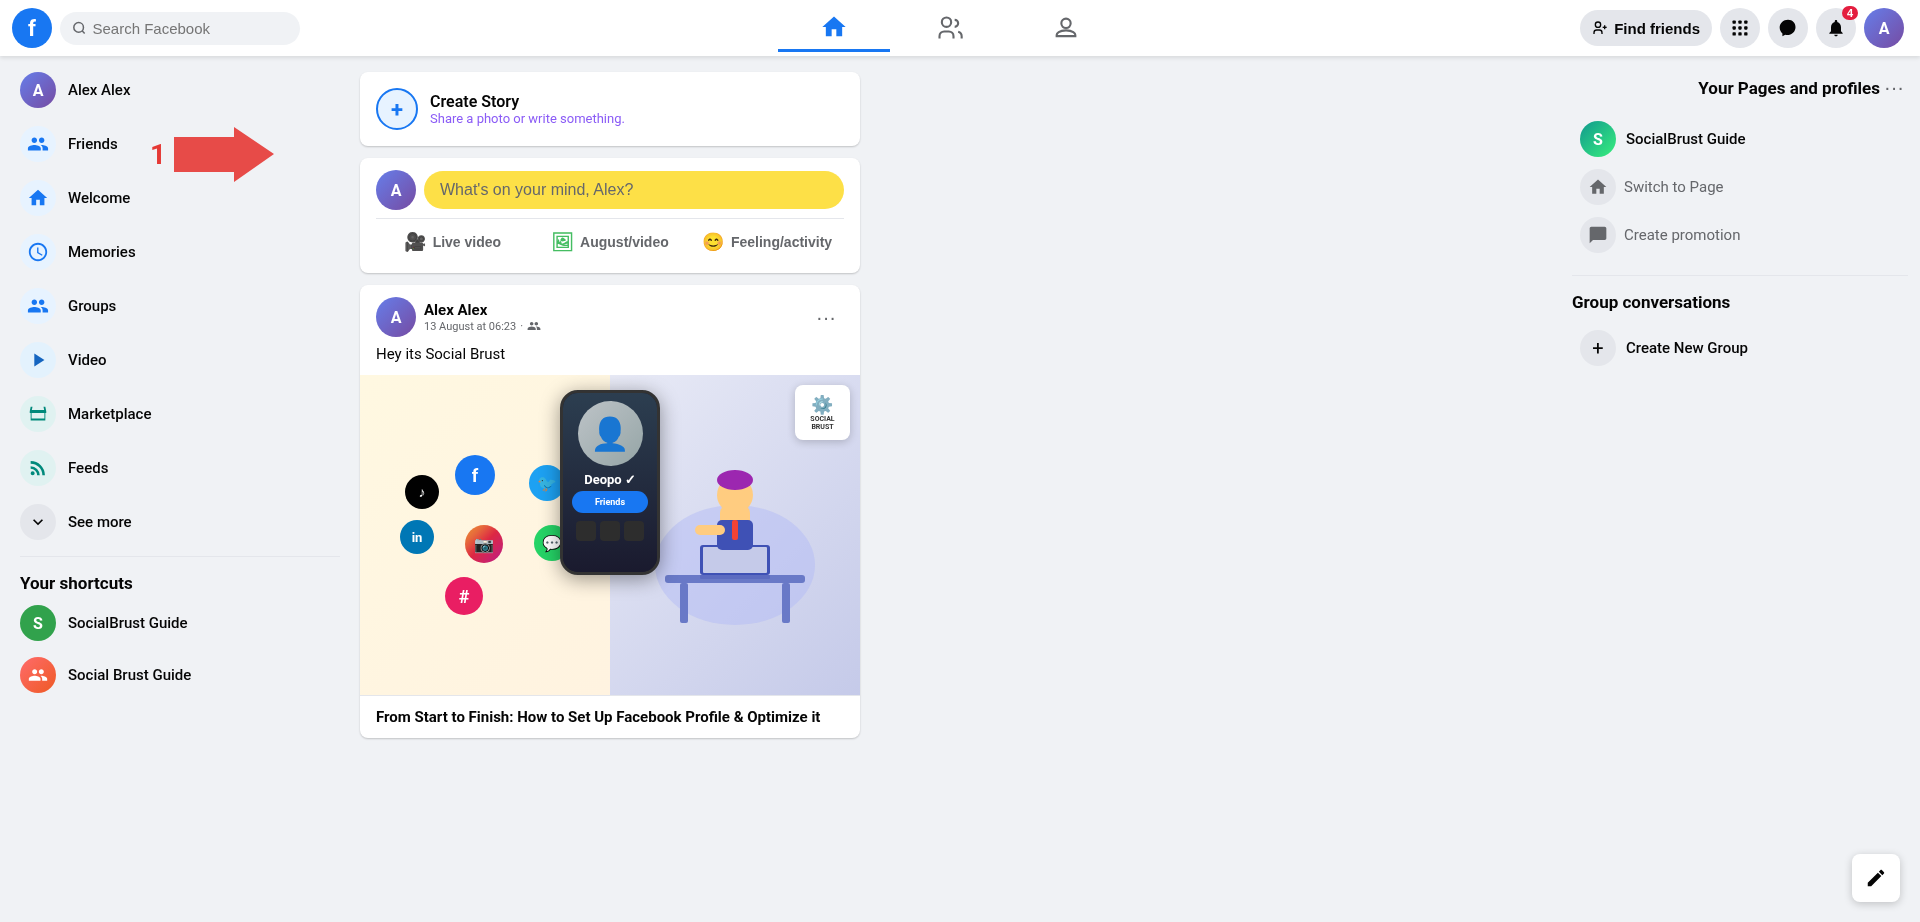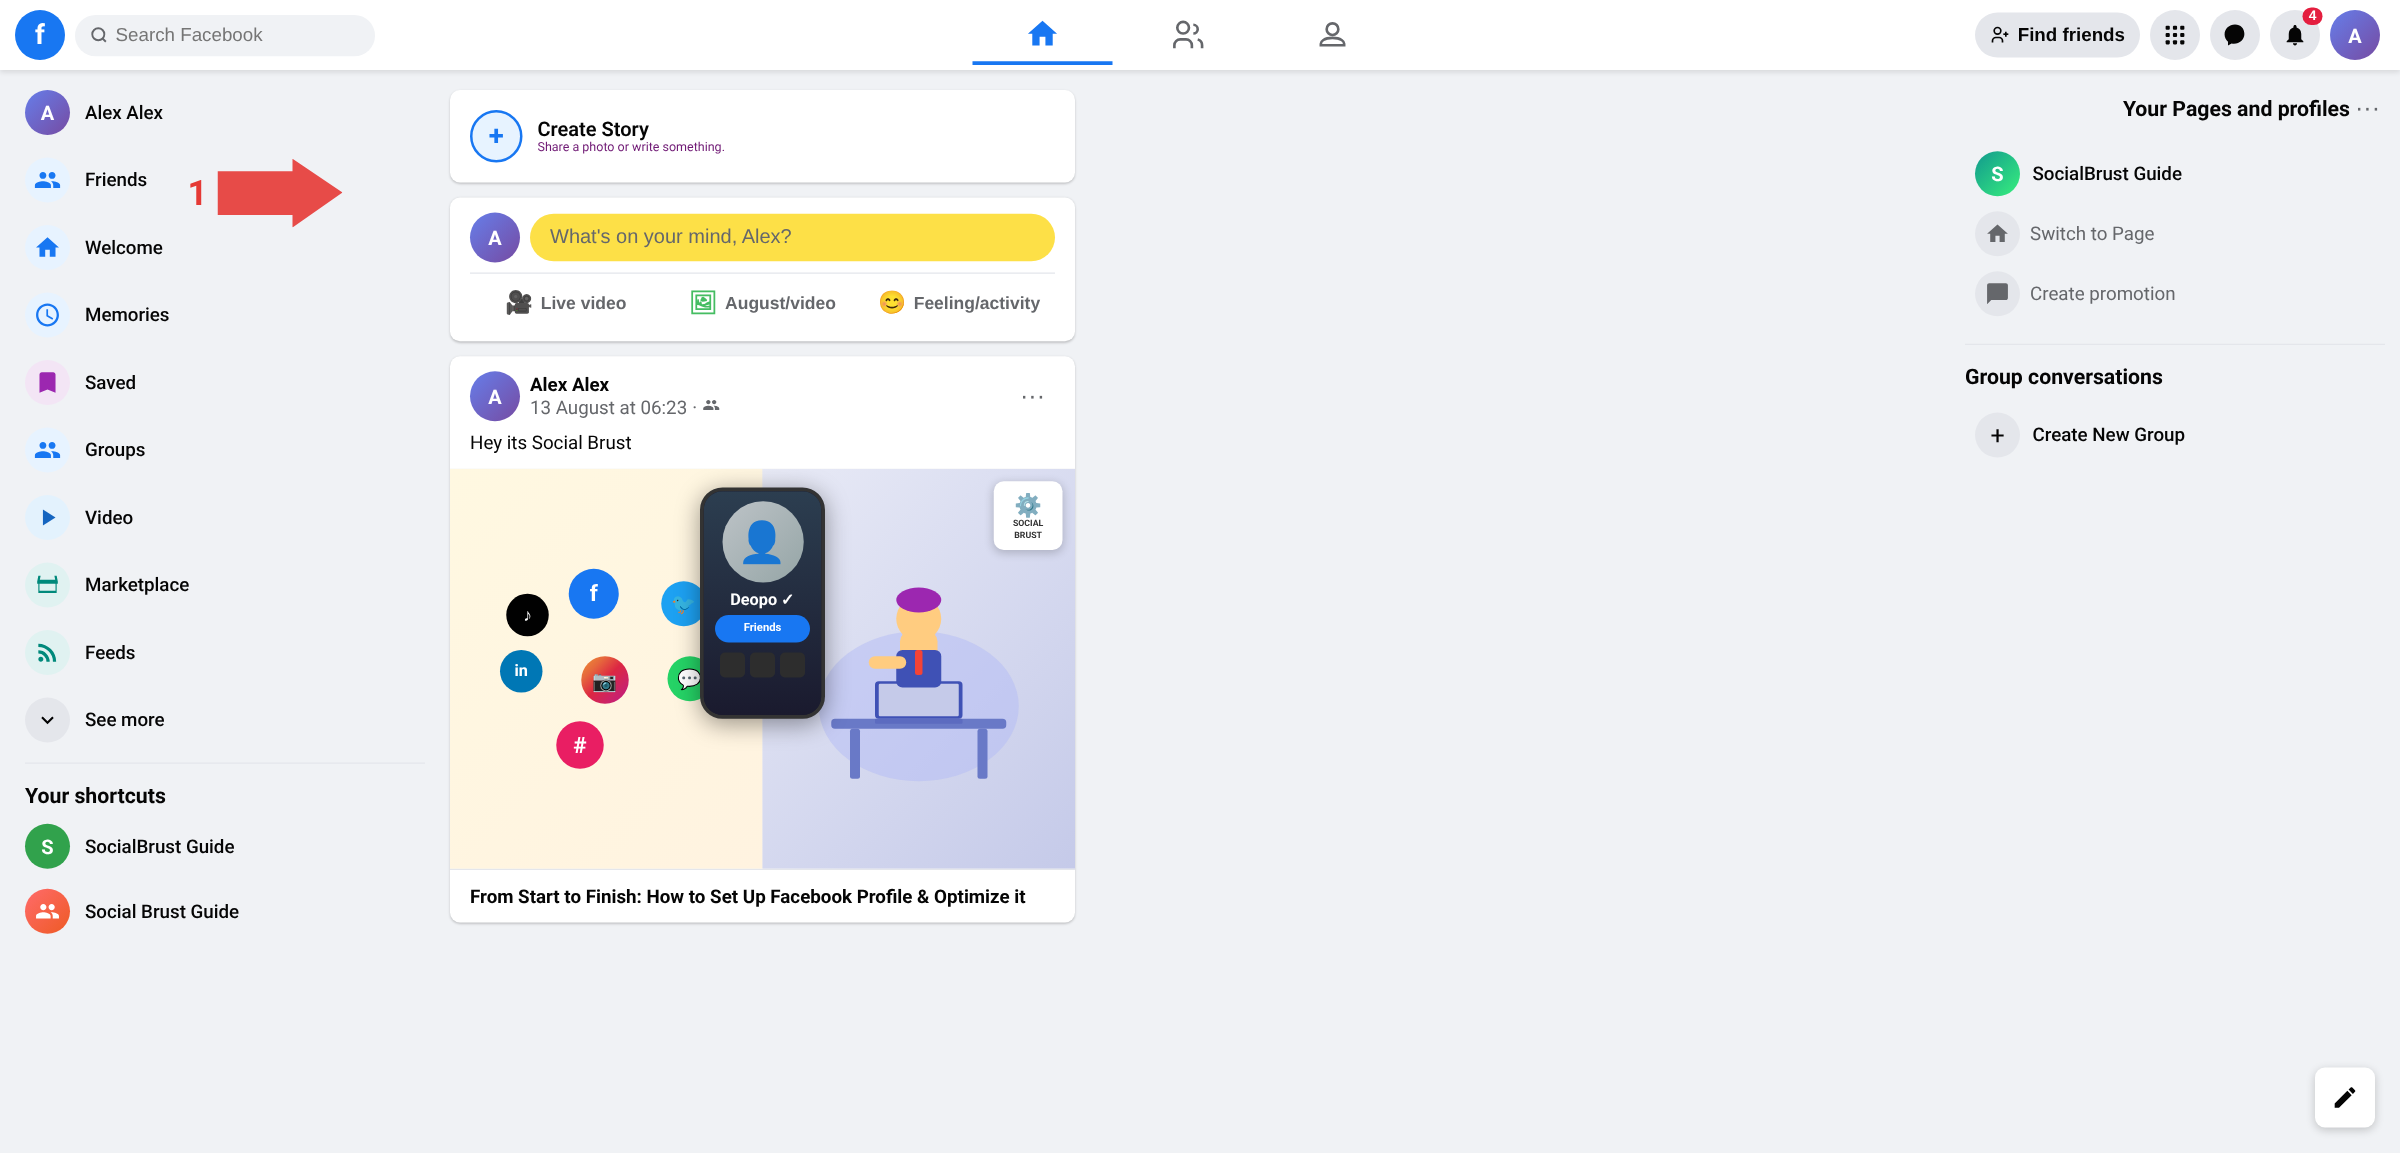--- a/index.html
+++ b/index.html
@@ -39,35 +39,35 @@
     .sidebar-divider { border: none; border-top: 1px solid #e4e6eb; margin: 8px 12px; }
     .sidebar-section-label { font-size: 17px; font-weight: 700; color: #050505; padding: 8px 12px 4px; }
     .feed-wrapper { margin-left: 360px; margin-right: 370px; display: flex; justify-content: center; padding-top: 16px; }
     .feed-content { width: 500px; }
 
     
     .card { background: #fff; border-radius: 8px; box-shadow: 0 1px 2px rgba(0,0,0,0.2); margin-bottom: 12px; }
     .create-story { display: flex; align-items: center; gap: 12px; padding: 16px; cursor: pointer; }
     .plus-circle { width: 42px; height: 42px; border-radius: 50%; background: #e7f3ff; border: 2px solid #1877f2; display: flex; align-items: center; justify-content: center; color: #1877f2; font-size: 22px; font-weight: bold; flex-shrink: 0; }
     .create-story-text .title { font-size: 16px; font-weight: 600; color: #050505; }
-    .create-story-text .subtitle { font-size: 10px; color: #701a75; }
+    .create-story-text .subtitle { font-size: 13px; color: #8b5cf6; }
 
     
     .post-composer { padding: 12px 16px; }
     .composer-top { display: flex; align-items: center; gap: 8px; margin-bottom: 8px; }
     .composer-input { flex: 1; background: #f0f2f5; border-radius: 20px; border: none; padding: 10px 16px; font-size: 16px; color: #65676b; cursor: pointer; text-align: left; }
     .composer-actions { display: flex; gap: 4px; padding-top: 4px; border-top: 1px solid #e4e6eb; margin-top: 4px; }
     .composer-btn { flex: 1; display: flex; align-items: center; justify-content: center; gap: 6px; padding: 8px; border-radius: 8px; border: none; background: transparent; cursor: pointer; font-size: 14px; font-weight: 600; color: #65676b; }
 
     
     .post-header { display: flex; align-items: center; justify-content: space-between; padding: 12px 16px 0; }
     .post-user-info { display: flex; align-items: center; gap: 8px; }
     .post-avatar { width: 40px; height: 40px; border-radius: 50%; background: linear-gradient(135deg, #667eea, #764ba2); display: flex; align-items: center; justify-content: center; color: #fff; font-size: 16px; font-weight: bold; flex-shrink: 0; }
     .post-user-name { font-size: 15px; font-weight: 700; color: #050505; }
-    .post-meta { font-size: 15px; color: #65676b; display: flex; gap: 4px; }
+    .post-meta { font-size: 11px; color: #65676b; display: flex; align-items: center; gap: 4px; }
     .post-more { background: transparent; border: none; cursor: pointer; font-size: 20px; color: #65676b; padding: 4px 8px; border-radius: 50%; }
     .post-text { padding: 8px 16px 12px; font-size: 15px; color: #050505; }
     .post-caption { padding: 12px 16px; font-size: 15px; font-weight: 700; color: #050505; border-top: 1px solid #e4e6eb; }
 
     
     .right-sidebar { width: 360px; min-width: 360px; padding: 16px 12px; position: fixed; top: 56px; right: 0; bottom: 0; overflow-y: auto; }
     .right-section-title { font-size: 17px; font-weight: 700; color: #050505; margin-bottom: 12px; display: flex; align-items: center; justify-content: flex-end; }
     .right-more-btn { background: transparent; border: none; cursor: pointer; color: #65676b; font-size: 20px; padding: 4px; border-radius: 4px; }
     .page-item { display: flex; align-items: center; gap: 10px; padding: 6px 8px; border-radius: 8px; cursor: pointer; }
     .page-icon { width: 36px; height: 36px; border-radius: 50%; background: linear-gradient(135deg, #11998e, #38ef7d); display: flex; align-items: center; justify-content: center; color: #fff; font-size: 16px; font-weight: bold; flex-shrink: 0; }
@@ -191,28 +191,20 @@
 
     <div class="sidebar-item">
       <div class="sidebar-icon" style="background:#e7f3ff;">
         <svg width="22" height="22" viewBox="0 0 24 24" fill="#1877f2">
           <path d="M11.99 2C6.47 2 2 6.48 2 12s4.47 10 9.99 10C17.52 22 22 17.52 22 12S17.52 2 11.99 2zM12 20c-4.42 0-8-3.58-8-8s3.58-8 8-8 8 3.58 8 8-3.58 8-8 8zm.5-13H11v6l5.25 3.15.75-1.23-4.5-2.67V7z"></path>
         </svg>
       </div>
       <span class="sidebar-label">Memories</span>
     </div>
 
-    <div class="sidebar-item">
-      <div class="sidebar-icon" style="background:#f3e5f5;">
-        <svg width="22" height="22" viewBox="0 0 24 24" fill="#9c27b0">
-          <path d="M17 3H7c-1.1 0-1.99.9-1.99 2L5 21l7-3 7 3V5c0-1.1-.9-2-2-2z"></path>
-        </svg>
-      </div>
-      <span class="sidebar-label">Saved</span>
-    </div>
 
     <div class="sidebar-item">
       <div class="sidebar-icon" style="background:#e7f3ff;">
         <svg width="22" height="22" viewBox="0 0 24 24" fill="#1877f2">
           <path d="M16 11c1.66 0 2.99-1.34 2.99-3S17.66 5 16 5c-1.66 0-3 1.34-3 3s1.34 3 3 3zm-8 0c1.66 0 2.99-1.34 2.99-3S9.66 5 8 5C6.34 5 5 6.34 5 8s1.34 3 3 3zm0 2c-2.33 0-7 1.17-7 3.5V19h14v-2.5c0-2.33-4.67-3.5-7-3.5zm8 0c-.29 0-.62.02-.97.05 1.16.84 1.97 1.97 1.97 3.45V19h6v-2.5c0-2.33-4.67-3.5-7-3.5z"></path>
         </svg>
       </div>
       <span class="sidebar-label">Groups</span>
     </div>
 

